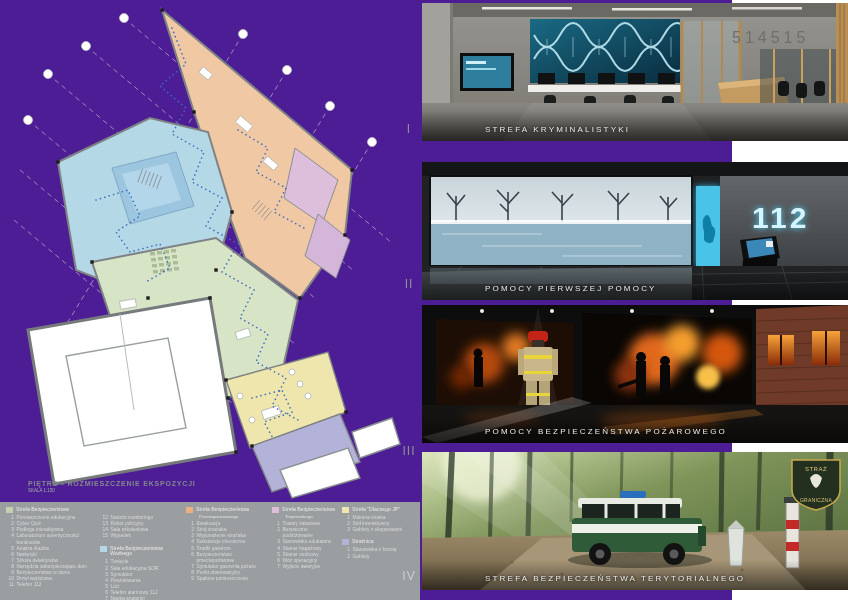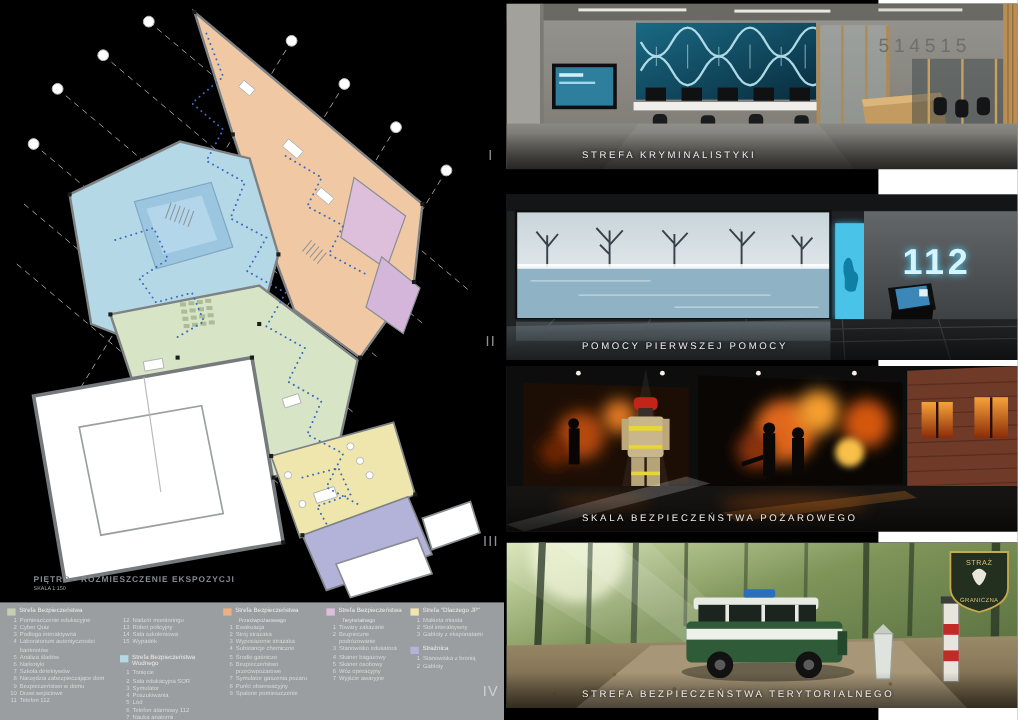--- a/index.html
+++ b/index.html
@@ -1,18 +1,18 @@
 <!DOCTYPE html>
 <html><head>
 <meta charset="utf-8">
 <style>
   html,body{margin:0;padding:0;background:#fff;}
   body{width:848px;height:600px;position:relative;overflow:hidden;
        font-family:"Liberation Sans",sans-serif;}
-  .board{position:absolute;inset:0;width:732px;height:600px;background:#000000;}
+  .board{position:absolute;inset:0;width:732px;height:600px;background:#4c1d95;}
 
   
   .plan-wrap{position:absolute;left:0;top:0;width:420px;height:500px;}
   .plan-title-block{position:absolute;left:28px;top:480px;}
   .ptitle{font-size:7px;font-weight:bold;color:#84898b;letter-spacing:.8px;}
   .pscale{font-size:4.5px;color:#a8abac;margin-top:1px;}
 
   
   .legend{position:absolute;left:0;top:502px;width:420px;height:98px;}
   .lcol{position:absolute;top:5px;height:90px;}
@@ -686,21 +686,21 @@
       </g>
       <g>
         <rect x="0" y="100" width="426" height="38" fill="#161412"></rect>
         <ellipse cx="240" cy="116" rx="62" ry="8" fill="#d4610f" opacity="0.35" filter="url(#fIIIblur)"></ellipse>
         <ellipse cx="80" cy="114" rx="40" ry="6" fill="#b5500d" opacity="0.3" filter="url(#fIIIblur)"></ellipse>
         <polygon points="0,132 150,92 170,98 15,138" fill="#ffffff" opacity="0.2"></polygon>
         <polygon points="180,122 332,104 342,110 192,130" fill="#f08a2a" opacity="0.25"></polygon>
       </g>
     </svg>
     <div class="capgrad"></div>
-    <div class="caption">SKALA BEZPIECZEŃSTWA POŻAROWEGO</div>
+    <div class="caption">POMOCY BEZPIECZEŃSTWA POŻAROWEGO</div>
   </div>
   <div class="numeral" style="top:444px">III</div>
 
   <div class="render" style="top:452px">
     <svg width="426" height="138" viewBox="0 0 426 138">
       <defs>
         <linearGradient id="gIVbg" x1="0" y1="0" x2="1" y2="1">
             <stop offset="0" stop-color="#d7e4b4"></stop>
             <stop offset="0.4" stop-color="#7e9459"></stop>
             <stop offset="1" stop-color="#4c6338"></stop>

